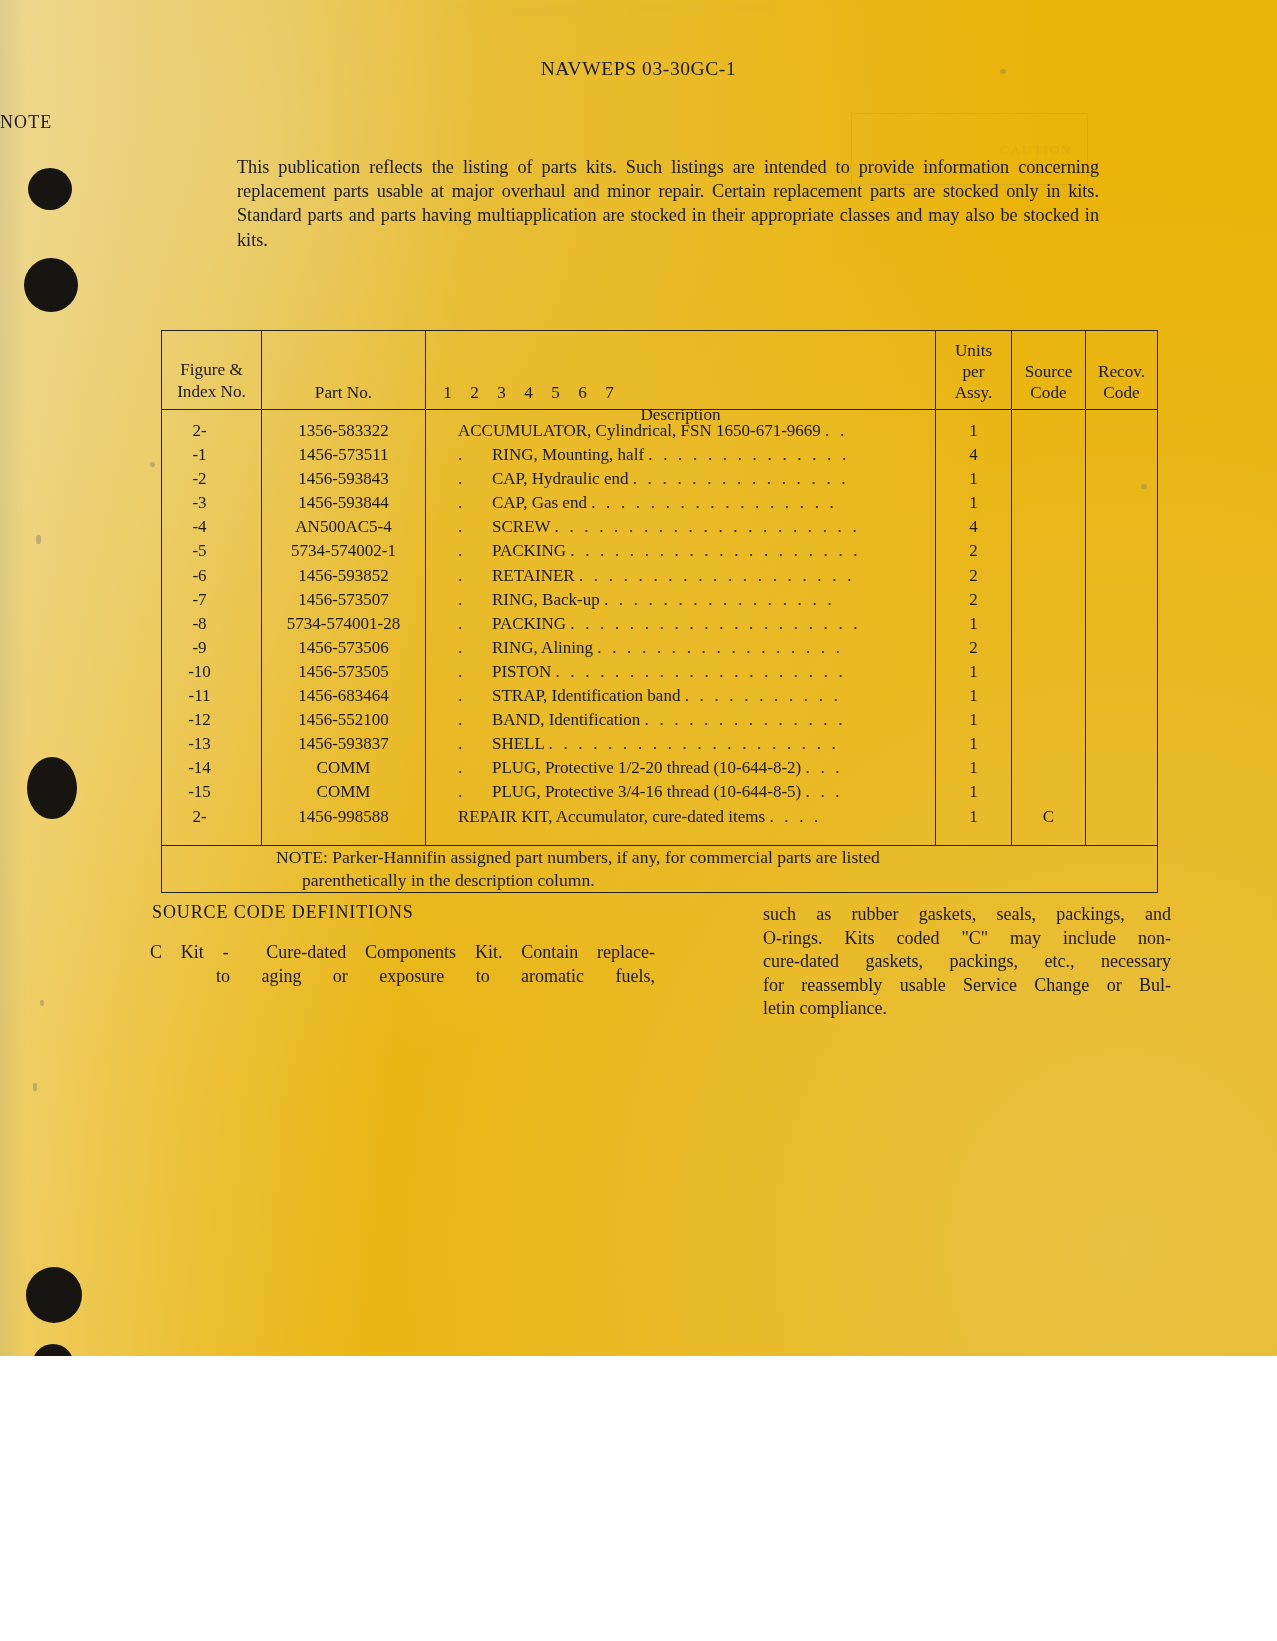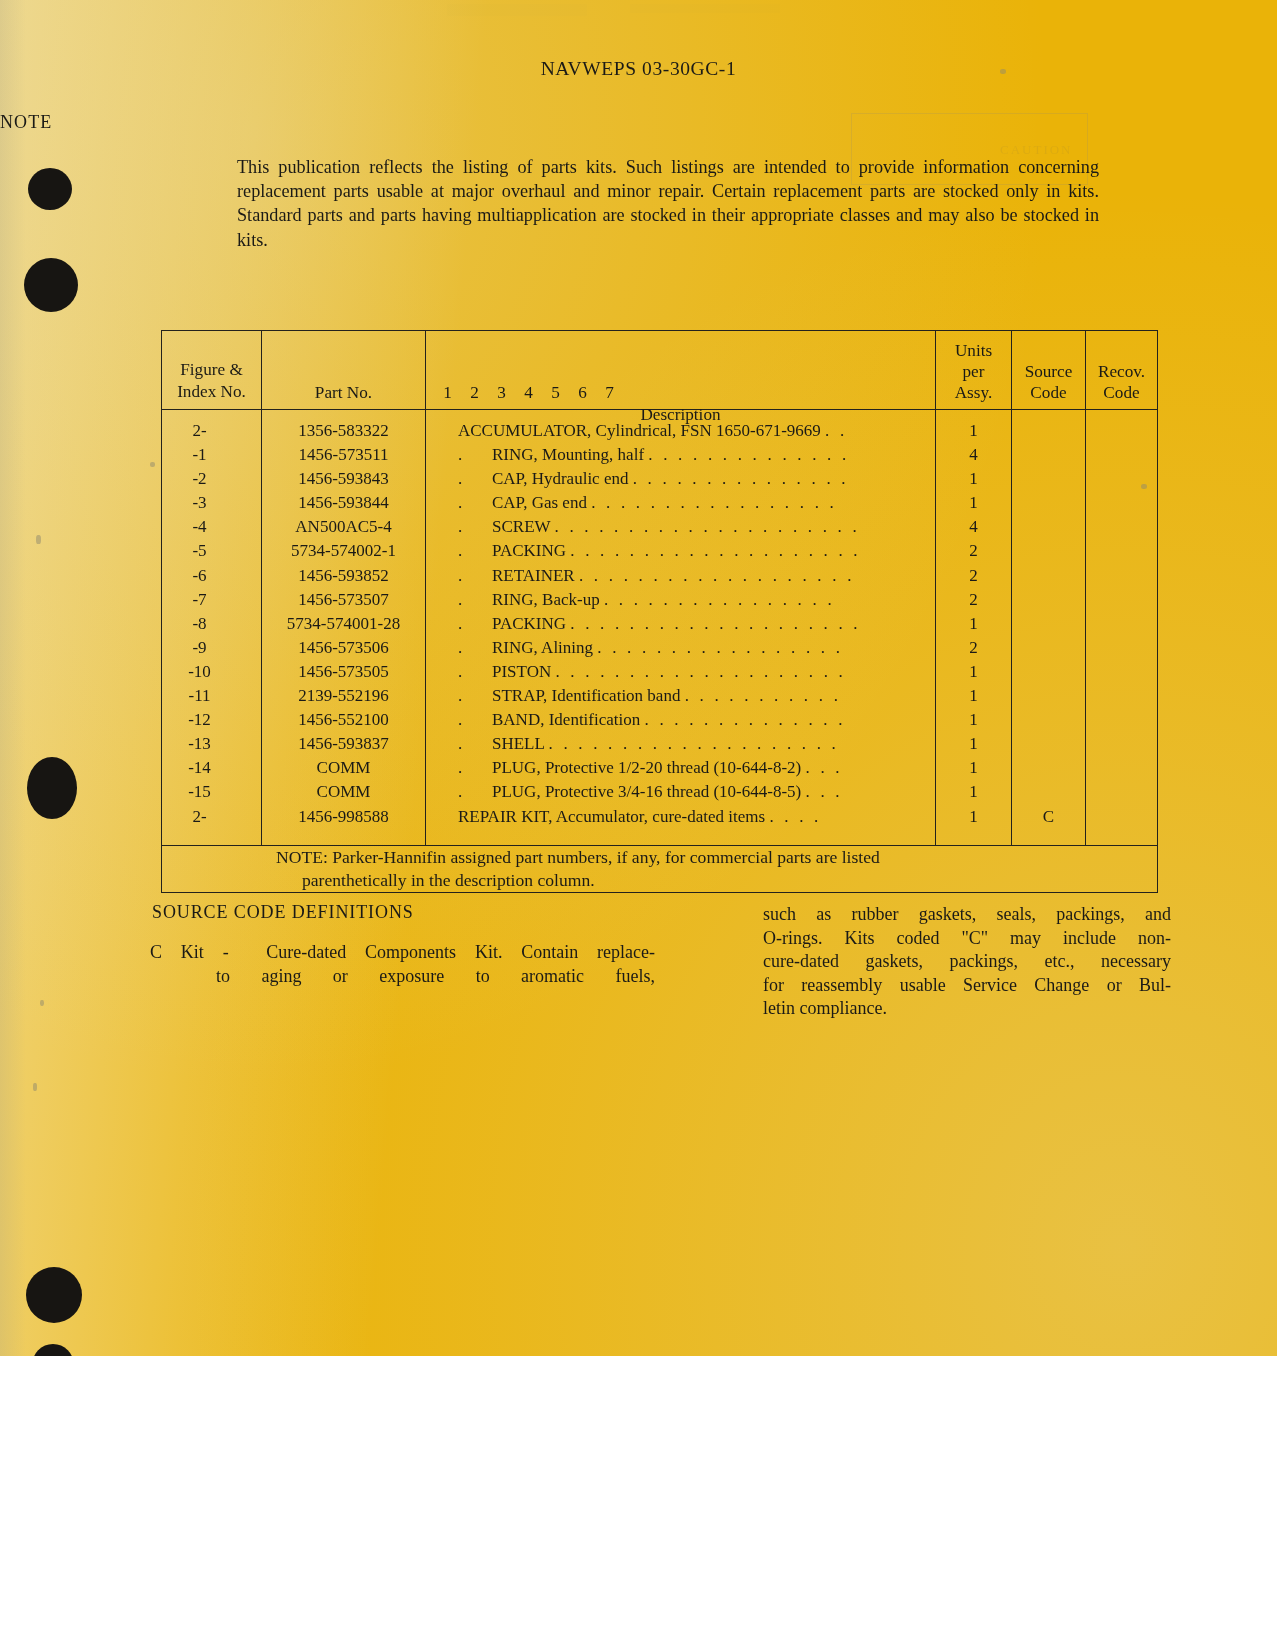--- a/index.html
+++ b/index.html
@@ -342,21 +342,21 @@
                 <div class="row-line">1456-573511</div>
                 <div class="row-line">1456-593843</div>
                 <div class="row-line">1456-593844</div>
                 <div class="row-line">AN500AC5-4</div>
                 <div class="row-line">5734-574002-1</div>
                 <div class="row-line">1456-593852</div>
                 <div class="row-line">1456-573507</div>
                 <div class="row-line">5734-574001-28</div>
                 <div class="row-line">1456-573506</div>
                 <div class="row-line">1456-573505</div>
-                <div class="row-line">2139-552196</div>
+                <div class="row-line">1456-683464</div>
                 <div class="row-line">1456-552100</div>
                 <div class="row-line">1456-593837</div>
                 <div class="row-line">COMM</div>
                 <div class="row-line">COMM</div>
                 <div class="row-line">1456-998588</div>
               </div>
             <div class="pad-bot"></div>
           </td>
           <td class="body-cell col-desc">
             <div class="pad-top"></div>

